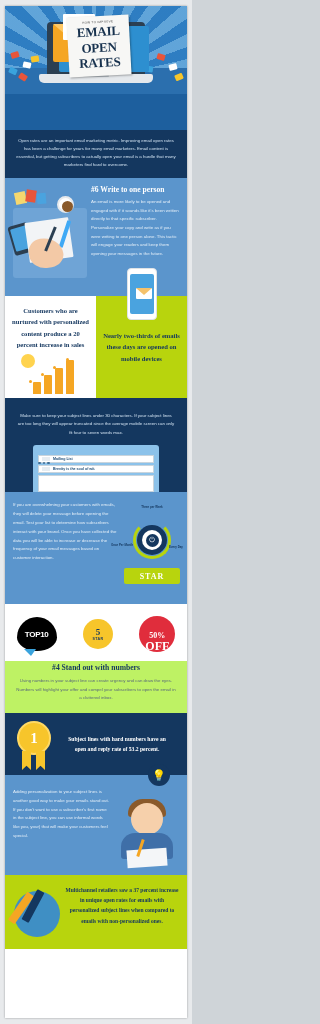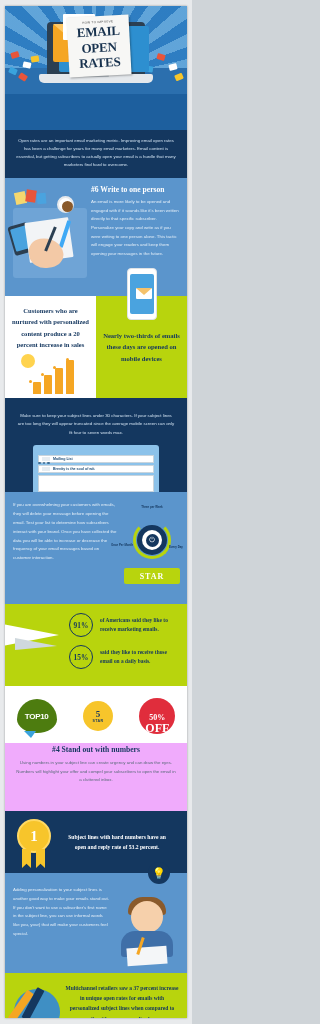--- a/index.html
+++ b/index.html
@@ -110,36 +110,36 @@
   .plane i{ position:absolute; display:block; }
   .p1{ left:0; top:6px; border-left:56px solid #ffffff; border-top:11px solid transparent; border-bottom:11px solid transparent;}
   .p2{ left:12px; top:20px; border-left:42px solid #cfd8dd; border-top:8px solid transparent; border-bottom:4px solid transparent;}
   .prow{ display:flex; align-items:center; margin-left:64px; margin-bottom:8px; }
   .circ{ width:24px; height:24px; border-radius:50%; border:1.5px solid #14375f; display:flex; align-items:center; justify-content:center;
      font-family:"Liberation Serif",serif; font-weight:bold; font-size:7.4px; color:#14375f; flex:0 0 auto;}
   .ptxt{ font-family:"Liberation Serif",serif; font-weight:bold; font-size:5.4px; color:#14375f; line-height:1.75; margin-left:7px;}
 
   
   .badges{ background:#fff; padding:12px 0 9px; display:flex; justify-content:space-around; align-items:center;}
-  .b-top10{ width:40px; height:34px; background:#4d7c0f; border-radius:50% 50% 50% 50%/60% 60% 40% 40%; position:relative;
+  .b-top10{ width:40px; height:34px; background:#000000; border-radius:50% 50% 50% 50%/60% 60% 40% 40%; position:relative;
      display:flex; align-items:center; justify-content:center; color:#fff;
      font-family:"Liberation Sans",sans-serif; font-weight:bold; font-size:8px; letter-spacing:-.3px;}
   .b-top10:after{content:"";position:absolute;left:7px;bottom:-5px;border-left:7px solid transparent;border-right:5px solid transparent;border-top:7px solid #3aa3dd;}
   .b-star{ width:36px; height:34px; position:relative; display:flex; align-items:center; justify-content:center;}
   .b-star-c{ width:30px; height:30px; border-radius:50%; background:#f7c52b; display:flex; flex-direction:column;
      align-items:center; justify-content:center; color:#14375f; }
   .b-star-c .n{ font-family:"Liberation Serif",serif; font-weight:bold; font-size:9px; line-height:1;}
   .b-star-c .s{ font-size:3.6px; font-weight:bold; letter-spacing:.4px;}
   .b-off{ width:36px; height:36px; border-radius:50%; background:#e02d3c; color:#fff;
      display:flex; flex-direction:column; align-items:center; justify-content:center; }
   .b-off .a{ font-family:"Liberation Serif",serif; font-weight:bold; font-size:8px; line-height:1;margin-top:16px;}
   .b-off .b{ font-family:"Liberation Serif",serif; font-weight:bold; font-size:12px; line-height:1;}
 
   
-  .s4{ background:#f0abfc; padding:2px 10px 26px; }
+  .s4{ background:#bef264; padding:2px 10px 10px; }
   .s4-title{ font-family:"Liberation Serif",serif; font-weight:bold; font-size:7.6px; color:#14375f; text-align:center;}
   .s4-body{ font-size:4.4px; line-height:1.95; color:#5a6b7a; text-align:center; padding-top:5px;}
   .s4stat{ background:#14375f; height:62px; position:relative; display:flex; align-items:center; }
   .ribbon{ position:absolute; left:12px; top:8px; width:38px; height:50px; }
   .ribbon-c{ width:34px; height:34px; border-radius:50%; background:#f7c52b; border:2px solid #ffd964;
      display:flex; align-items:center; justify-content:center;
      font-family:"Liberation Serif",serif; font-weight:bold; font-size:15px; color:#fff;}
   .ribbon-t{ position:absolute; left:5px; top:30px; width:9px; height:19px; background:#f7c52b; clip-path:polygon(0 0,100% 0,100% 100%,50% 78%,0 100%);}
   .ribbon-t2{ left:19px; }
   .s4stat-txt{ margin-left:58px; width:108px; font-family:"Liberation Serif",serif; font-weight:bold;
@@ -273,34 +273,20 @@
           <div class="dial-in3">⏻</div>
         </div>
       </div>
     </div>
     <div class="dial-lab" style="right:22px;top:14px">Three per Week</div>
     <div class="dial-lab" style="right:52px;top:52px">Once Per Month</div>
     <div class="dial-lab" style="right:-2px;top:54px">Every Day</div>
     <div class="send-btn">STAR</div>
   </div>
 
-  <div class="sec pband">
-    <div class="plane">
-      <i class="p1"></i>
-      <i class="p2"></i>
-    </div>
-    <div class="prow">
-      <div class="circ">91%</div>
-      <div class="ptxt">of Americans said they like to receive marketing emails.</div>
-    </div>
-    <div class="prow">
-      <div class="circ">15%</div>
-      <div class="ptxt">said they like to receive those email on a daily basis.</div>
-    </div>
-  </div>
 
   <div class="sec badges">
     <div class="b-top10">TOP10</div>
     <div class="b-star">
       <div class="b-star-c">
         <span class="n">5</span>
         <span class="s">STAR</span>
       </div>
     </div>
     <div class="b-off">

